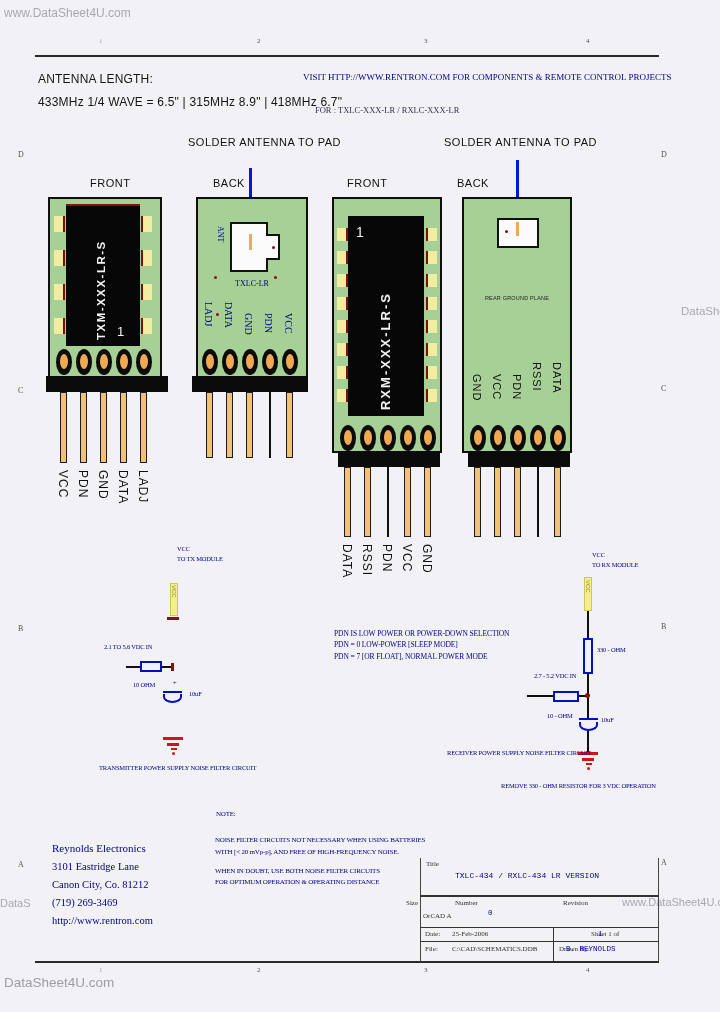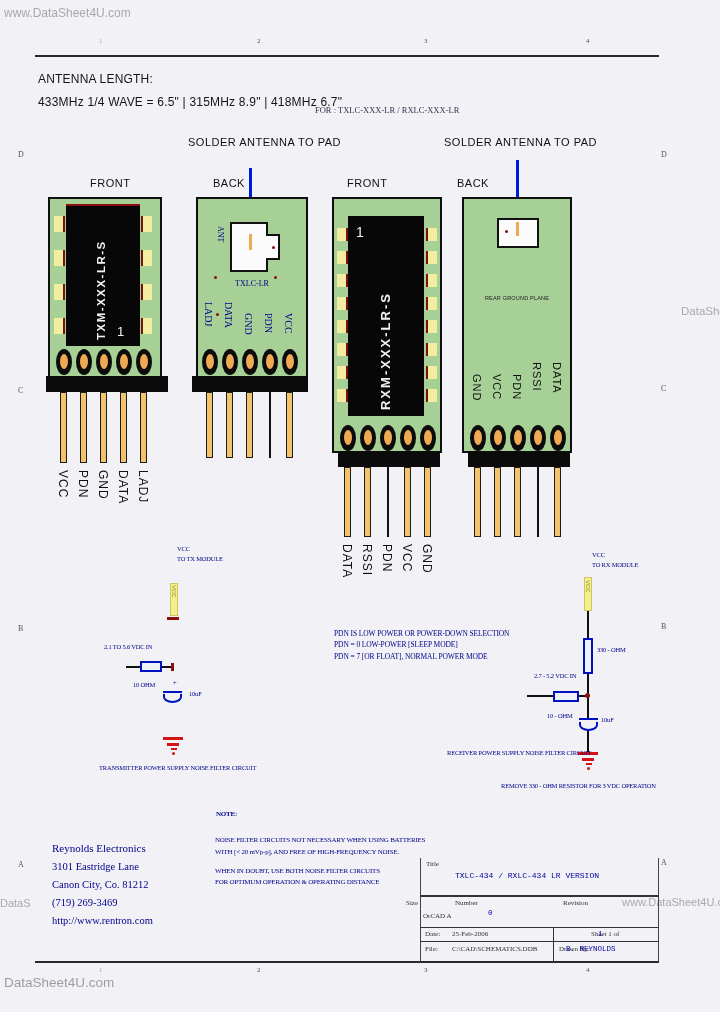--- a/index.html
+++ b/index.html
@@ -77,20 +77,21 @@
   <div class="abs colnum" style="left:257px;top:37px;">2</div>
   <div class="abs colnum" style="left:424px;top:37px;">3</div>
   <div class="abs colnum" style="left:586px;top:37px;">4</div>
   <div class="abs colnum" style="left:99px;top:966px;opacity:.5;">1</div>
   <div class="abs colnum" style="left:257px;top:966px;">2</div>
   <div class="abs colnum" style="left:424px;top:966px;">3</div>
   <div class="abs colnum" style="left:586px;top:966px;">4</div>
 
   <div class="abs hdr" style="left:38px;top:72px;">ANTENNA LENGTH:</div>
   <div class="abs hdr" style="left:38px;top:95px;">433MHz 1/4 WAVE = 6.5" | 315MHz 8.9" | 418MHz 6.7"</div>
+  <div class="abs serif navy nw" style="left:303px;top:72px;font-size:9px;">VISIT HTTP://WWW.RENTRON.COM FOR COMPONENTS &amp; REMOTE CONTROL PROJECTS</div>
   <div class="abs serif nw" style="left:315px;top:105px;font-size:8.5px;color:#33334f;">FOR : TXLC-XXX-LR / RXLC-XXX-LR</div>
 
   <div class="abs lbl ctr" style="left:188px;top:136px;width:132px;">SOLDER ANTENNA TO PAD</div>
   <div class="abs bluewire" style="left:249px;top:168px;width:3px;height:74px;"></div>
 
   <div class="abs lbl ctr" style="left:444px;top:136px;width:132px;">SOLDER ANTENNA TO PAD</div>
   <div class="abs bluewire" style="left:516px;top:160px;width:3px;height:64px;"></div>
 
   <div>
     <div class="abs lbl" style="left:90px;top:177px;">FRONT</div>
@@ -310,21 +311,21 @@
     <div class="abs wire" style="left:587px;top:731px;width:2px;height:21px;"></div>
     <div class="abs gbar" style="left:578px;top:752px;width:20px;height:3px;"></div>
     <div class="abs gbar" style="left:582px;top:758px;width:12px;height:3px;"></div>
     <div class="abs gbar" style="left:586px;top:763px;width:6px;height:2px;"></div>
     <div class="abs gbar" style="left:587px;top:767px;width:3px;height:3px;border-radius:50%;"></div>
     <div class="abs ckt" style="left:447px;top:749px;">RECEIVER POWER SUPPLY NOISE FILTER CIRCUIT</div>
     <div class="abs ckt" style="left:501px;top:782px;">REMOVE 330 - OHM RESISTOR FOR 3 VDC OPERATION</div>
   </div>
 
   <div>
-    <div class="abs noteln" style="left:216px;top:810px;font-weight:bold;">NOTE:</div>
+    <div class="abs noteln" style="left:216px;top:810px;">NOTE:</div>
     <div class="abs noteln" style="left:215px;top:836px;">NOISE FILTER CIRCUITS NOT NECESSARY WHEN USING BATTERIES</div>
     <div class="abs noteln" style="left:215px;top:848px;">WITH [&lt; 20 mVp-p], AND FREE OF HIGH-FREQUENCY NOISE.</div>
     <div class="abs noteln" style="left:215px;top:867px;">WHEN IN DOUBT, USE BOTH NOISE FILTER CIRCUITS</div>
     <div class="abs noteln" style="left:215px;top:878px;">FOR OPTIMUM OPERATION &amp; OPERATING DISTANCE</div>
   </div>
 
   <div>
     <div class="abs company" style="left:52px;top:842px;font-size:11px;">Reynolds Electronics</div>
     <div class="abs company" style="left:52px;top:861px;font-size:10.5px;">3101 Eastridge Lane</div>
     <div class="abs company" style="left:52px;top:879px;font-size:10.5px;">Canon City, Co. 81212</div>

